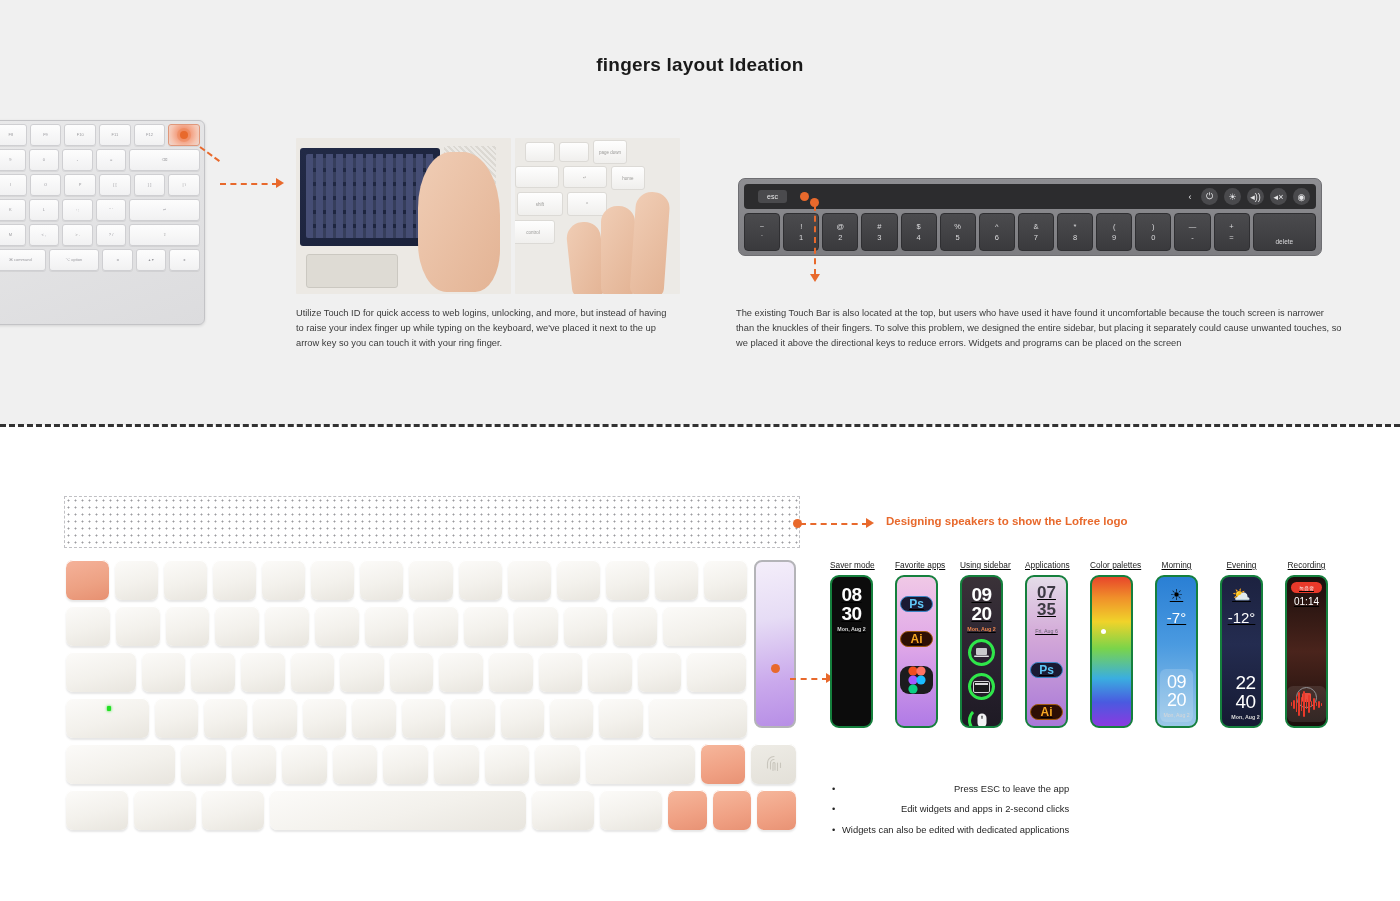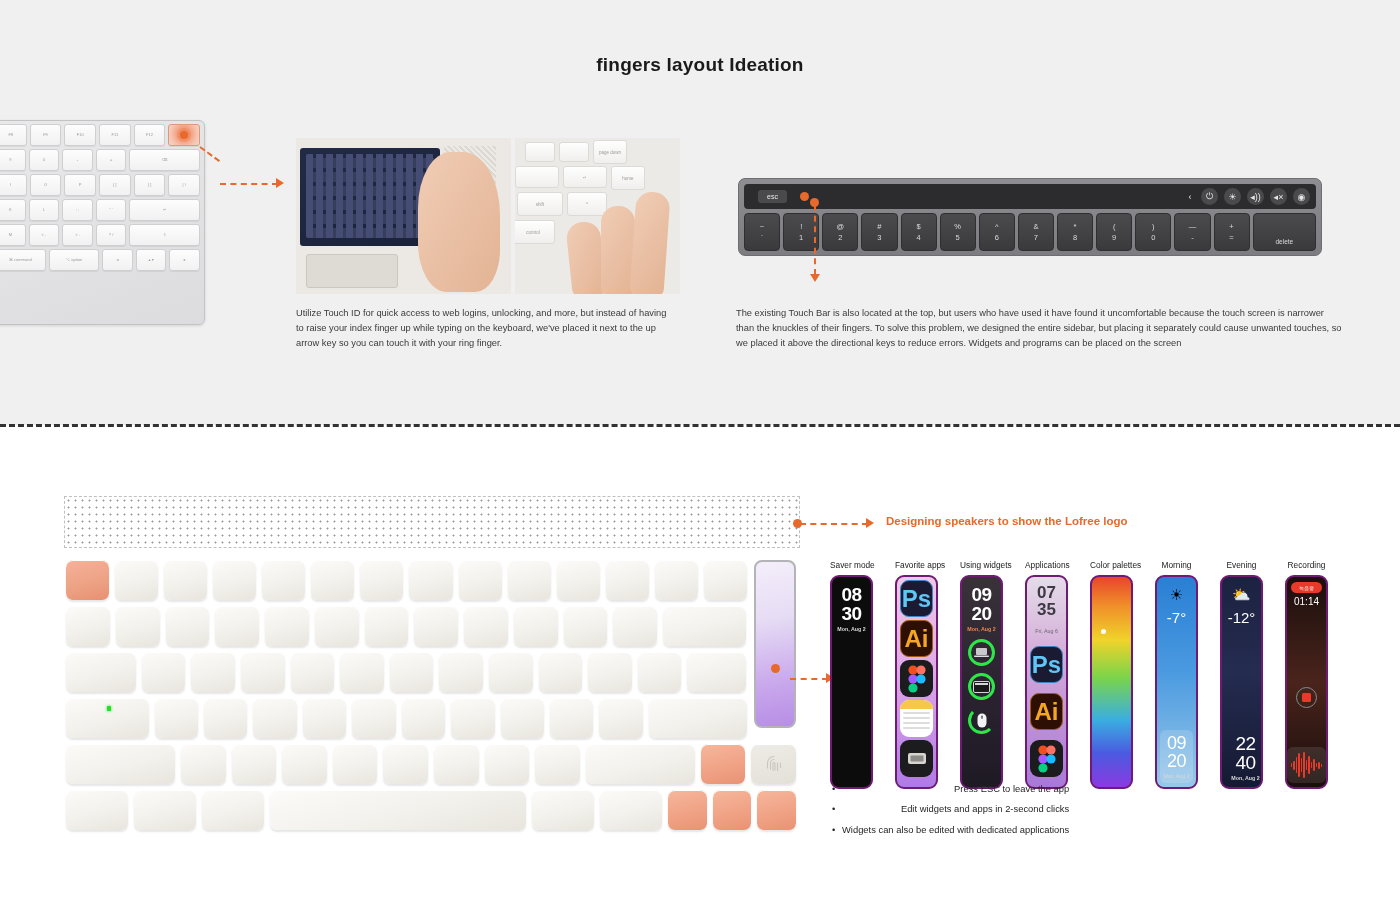--- a/index.html
+++ b/index.html
@@ -311,33 +311,34 @@
     border-radius: 50%;
     background: #e8692c;
   }
 
   
   .gallery {
     position: absolute;
     left: 830px; top: 560px;
     display: flex;
     gap: 22px;
+    text-decoration: underline;
   }
   .gal-item { width: 43px; }
   .gal-label {
     font-size: 8.3px;
     color: #222;
     text-align: center;
     margin-bottom: 5px;
     white-space: nowrap;
   }
   .widget {
-    width: 43px; height: 214px;
+    width: 43px; height: 153px;
     border-radius: 9px;
-    border: 2px solid #701a75;
+    border: 2px solid #15803d;
     overflow: hidden;
     position: relative;
   }
   .w-saver { background: #0c0c0c; }
   .w-time-lg {
     color: #fff;
     font-size: 19px;
     font-weight: bold;
     text-align: center;
     line-height: 1.0;
@@ -354,22 +355,23 @@
   .w-date.orange { color: #f0864e; }
   .w-favapps {
     background: linear-gradient(180deg,#f0c8e6 0%,#e0a8e8 45%,#b07ae6 100%);
     padding: 3px;
     display: flex; flex-direction: column; gap: 3px;
   }
   .app-ico {
     width: 100%; height: 37px;
     border-radius: 9px;
     display: flex; align-items: center; justify-content: center;
-    font-size: 24px;
+    font-size: 12px;
     font-weight: bold;
+    margin-top: 16px;
   }
   .ico-ps { background: #1a1a33; color: #5fc6f5; border: 1px solid #3d85c6; }
   .ico-ai { background: #2e0f04; color: #f5a623; border: 1px solid #a05a12; }
   .ico-fig { background: #1c1c1e; position: relative; }
   .ico-notes { background: #fff; border-radius: 9px; overflow: hidden; }
   .notes-top { height: 9px; background: #f5c84c; }
   .notes-lines { padding: 3px; }
   .notes-line { height: 2px; background: #ddd; margin-bottom: 3px; border-radius: 1px; }
   .ico-finder { background: #1c1c1e; }
   .w-widgets {
@@ -865,21 +867,21 @@
       <div class="app-ico ico-finder">
         <svg width="22" height="16" viewBox="0 0 22 16">
           <rect x="2" y="2" width="18" height="11" rx="2" fill="#d6d4cf"></rect>
           <rect x="4.5" y="4.5" width="13" height="6" rx="1" fill="#8d8b87"></rect>
         </svg>
       </div>
     </div>
   </div>
 
   <div class="gal-item">
-    <div class="gal-label">Using widgets</div>
+    <div class="gal-label">Using sidebar</div>
     <div class="widget w-widgets">
       <div class="w-time-lg">
         <div>09</div>
         <div>20</div>
       </div>
       <div class="w-date orange">Mon, Aug 2</div>
       <div class="ring">
         <svg width="15" height="11" viewBox="0 0 15 11">
           <rect x="2" y="1" width="11" height="7" rx="1" fill="#c9c9cc"></rect>
           <rect x="0" y="8.5" width="15" height="1.6" rx="0.8" fill="#e0e0e2"></rect>

